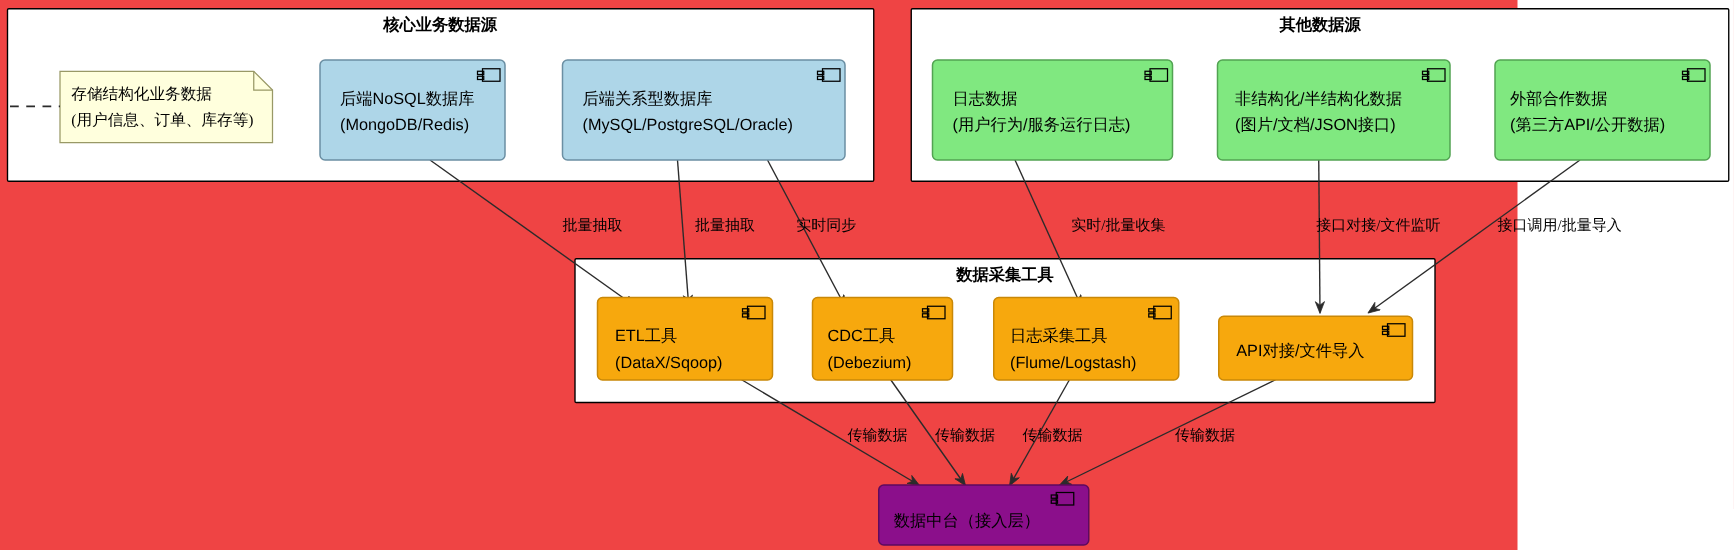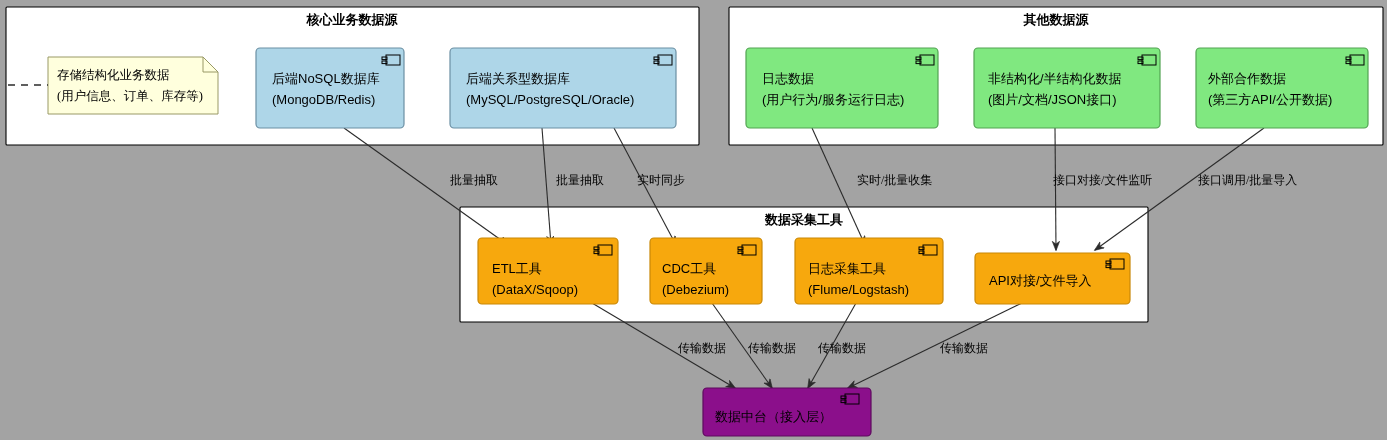--- a/index.html
+++ b/index.html
@@ -1,18 +1,18 @@
 <!DOCTYPE html>
 <html><head>
 <meta charset="utf-8">
 <style>
   html,body{margin:0;padding:0;background:#ffffff;}
   body{width:1387px;height:440px;overflow:hidden;
        font-family:"Liberation Sans","DejaVu Sans",sans-serif;}
-  #diagram{position:relative;width:1387px;height:440px;background:#a3a3a3;}
+  #diagram{position:relative;width:1214px;height:440px;background:#ef4444;}
   svg{display:block;}
   .grp-title{font-family:"Liberation Sans","DejaVu Sans",sans-serif;
              font-size:13px;font-weight:bold;fill:#000;text-anchor:middle;}
   .node-txt{font-family:"Liberation Sans","DejaVu Sans",sans-serif;
             font-size:13px;fill:#000;}
   .edge-lbl{font-family:"Liberation Serif","DejaVu Serif",serif;
             font-size:12px;fill:#000;}
   .note-txt{font-family:"Liberation Serif","DejaVu Serif",serif;
             font-size:12.5px;fill:#000;}
   .edge{stroke:#2b2b2b;stroke-width:1.1;fill:none;}

